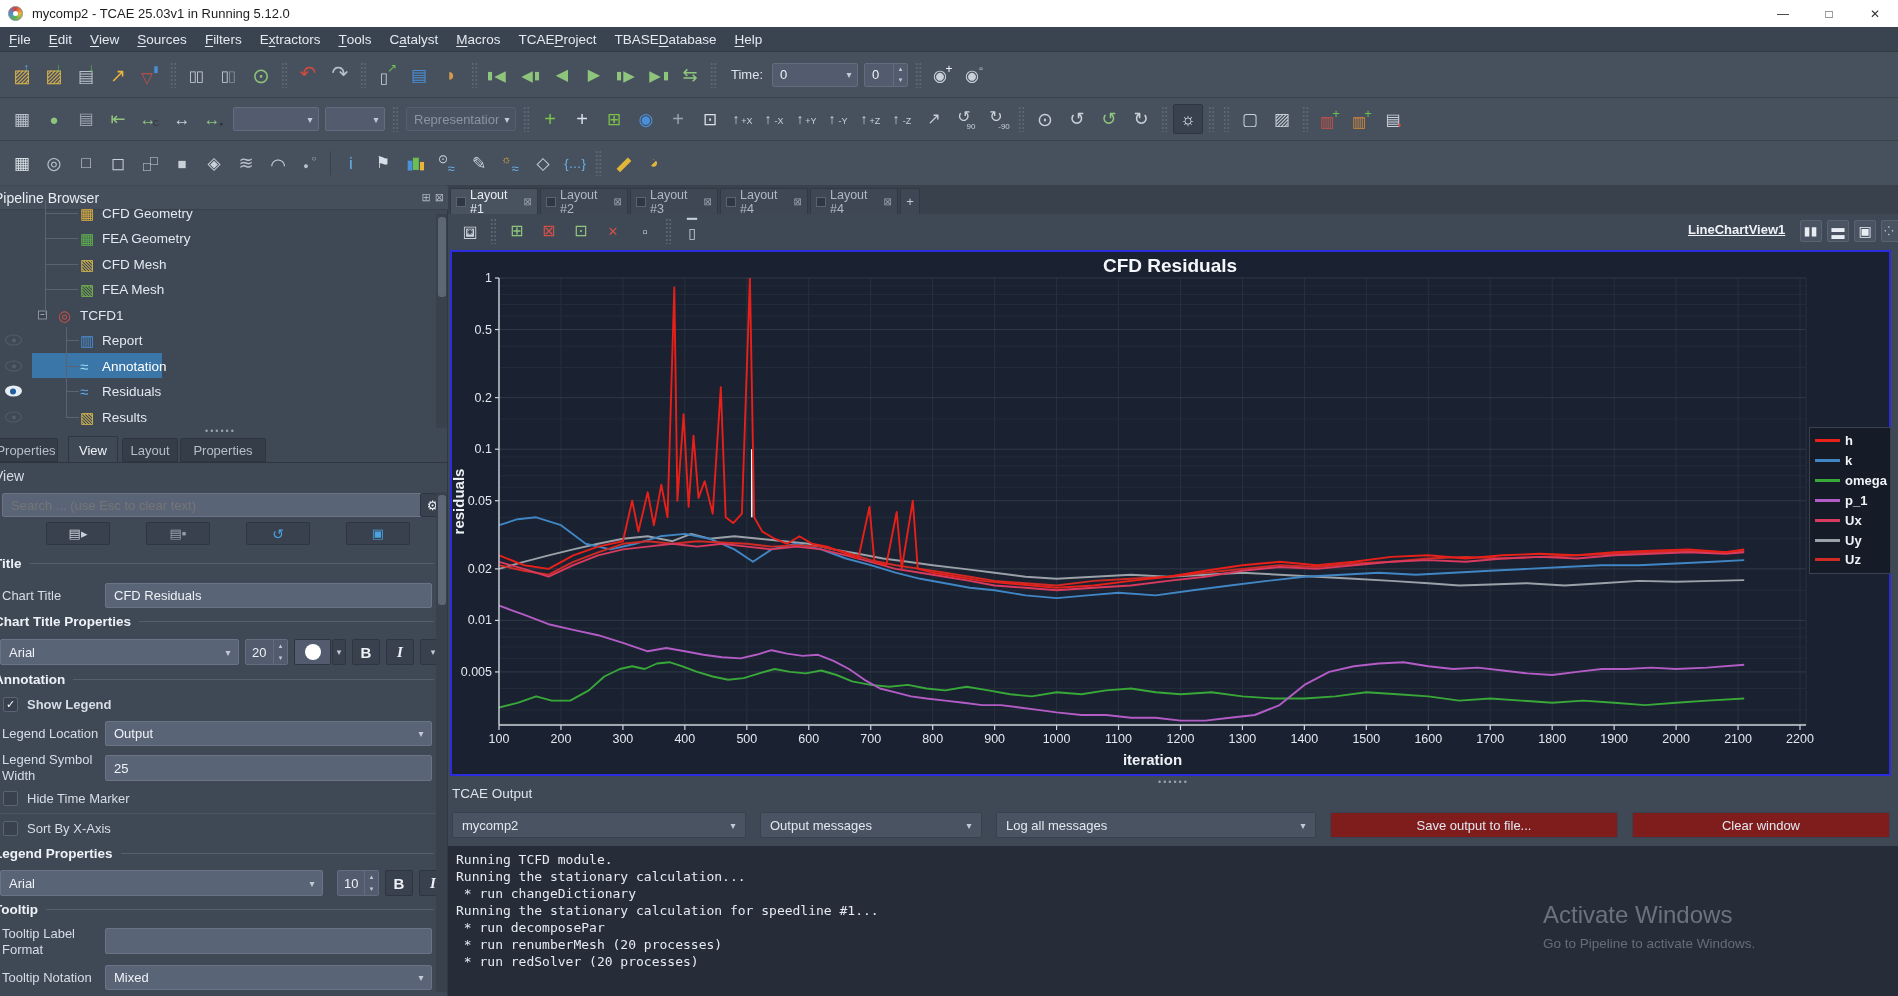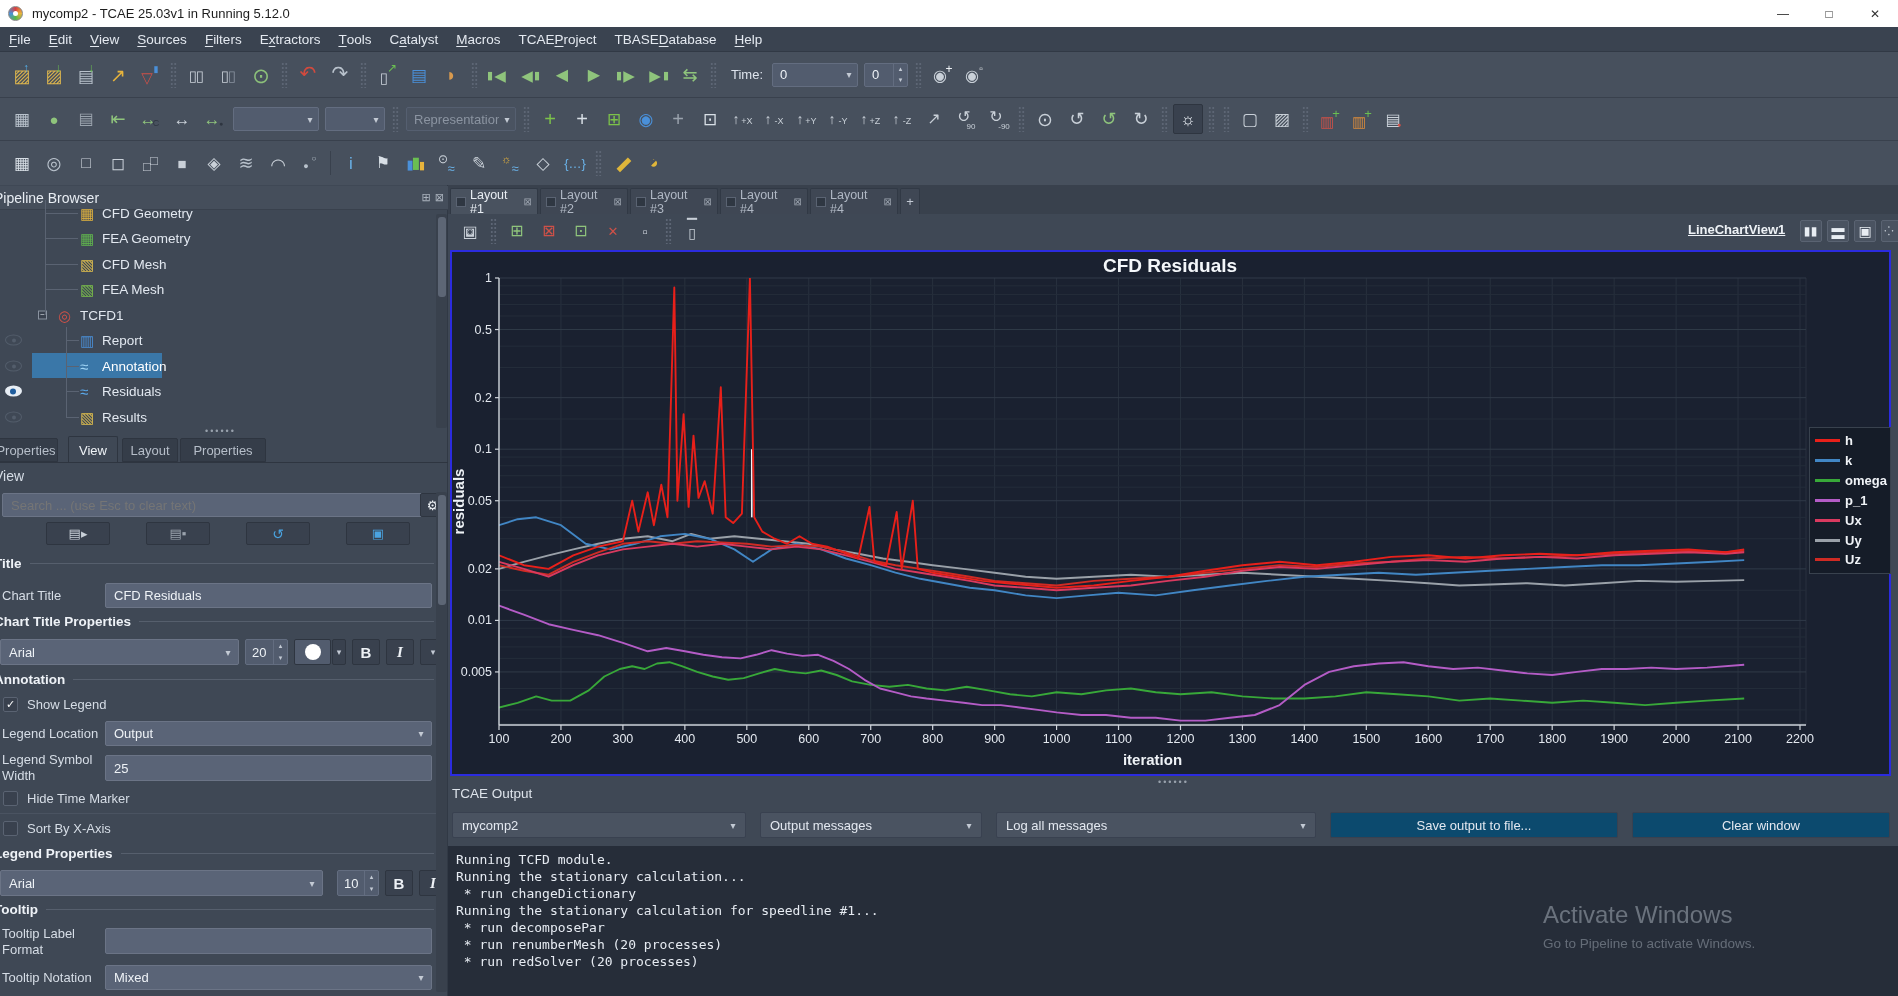--- a/index.html
+++ b/index.html
@@ -102,21 +102,21 @@
   
   .chart-box{position:absolute;left:450px;top:250px;width:1441px;height:526px;background:#1a2130;
              border:2px solid #2b2bdf;}
   .legend{position:absolute;left:1357px;top:175px;width:82px;height:147px;background:#151c28;
           border:1px solid #39424e;display:flex;flex-direction:column;justify-content:space-around;padding:3px 5px;}
   .legend-row{display:flex;align-items:center;gap:5px;}
   .legend-row .sw{width:25px;height:3px;flex:0 0 auto;}
   .legend-row .nm{font-size:13px;font-weight:bold;color:#f0f3f7;line-height:1;}
   
   .out-title{position:absolute;left:452px;top:786px;font-size:13.5px;color:#dde3ea;}
-  .obtn{position:absolute;top:812px;height:26px;background:#0c4a6e;border:1px solid #394150;border-radius:2px;
+  .obtn{position:absolute;top:812px;height:26px;background:#7f1d1d;border:1px solid #394150;border-radius:2px;
         color:#e3e8f0;font-size:13px;display:flex;align-items:center;justify-content:center;}
   .ocombo{position:absolute;top:812px;height:26px;background:#4a5361;border:1px solid #394150;border-radius:2px;
         color:#e3e8f0;font-size:13px;display:flex;align-items:center;padding-left:9px;}
   .ocombo .tcombo-a{position:absolute;right:4px;}
   .console{position:absolute;left:448px;right:0;top:846px;bottom:0;background:#262d39;
            font-family:"DejaVu Sans Mono",monospace;font-size:13px;line-height:17px;color:#e6ebf2;
            padding:5px 0 0 8px;white-space:pre;}
   .watermark{position:absolute;left:1543px;top:901px;color:#aeb7c1;opacity:0.5;font-size:24px;pointer-events:none;}
   .watermark2{position:absolute;left:1543px;top:936px;color:#a2abb6;opacity:0.5;font-size:13.5px;pointer-events:none;}
 </style>
@@ -575,21 +575,21 @@
     <div class="pbtn" style="left:352px;top:639px;width:28px;height:26px;font-weight:bold;font-size:15px;">B</div>
     <div class="pbtn" style="left:386px;top:639px;width:28px;height:26px;font-style:italic;font-weight:bold;font-size:15px;font-family:'Liberation Serif',serif;">I</div>
     <div class="pbtn" style="left:420px;top:639px;width:26px;height:26px;font-size:9px;color:#c3cad4;">▾</div>
 
     <div class="sech clip-left" style="left:0;top:672px;">
       <span>Annotation</span>
         <span class="ln"></span>
       </div>
 
     <div class="check" style="left:3px;top:697px;">✓</div>
-    <div class="plabel" style="left:27px;top:697px;">Show Legend</div>
+    <div class="plabel" style="left:27px;top:697px;font-weight:bold;">Show Legend</div>
 
     <div class="plabel" style="left:2px;top:726px;">Legend Location</div>
     <div class="pcombo" style="left:105px;top:721px;width:327px;height:25px;">
       <span>Output</span>
         <span class="tcombo-a">▾</span>
       </div>
 
     <div class="plabel" style="left:2px;top:752px;width:100px;">Legend Symbol Width</div>
     <input class="pinput rawinput" style="left: 105px; top: 755px; width: 327px; height: 26px; position: absolute;" value="25">
 

